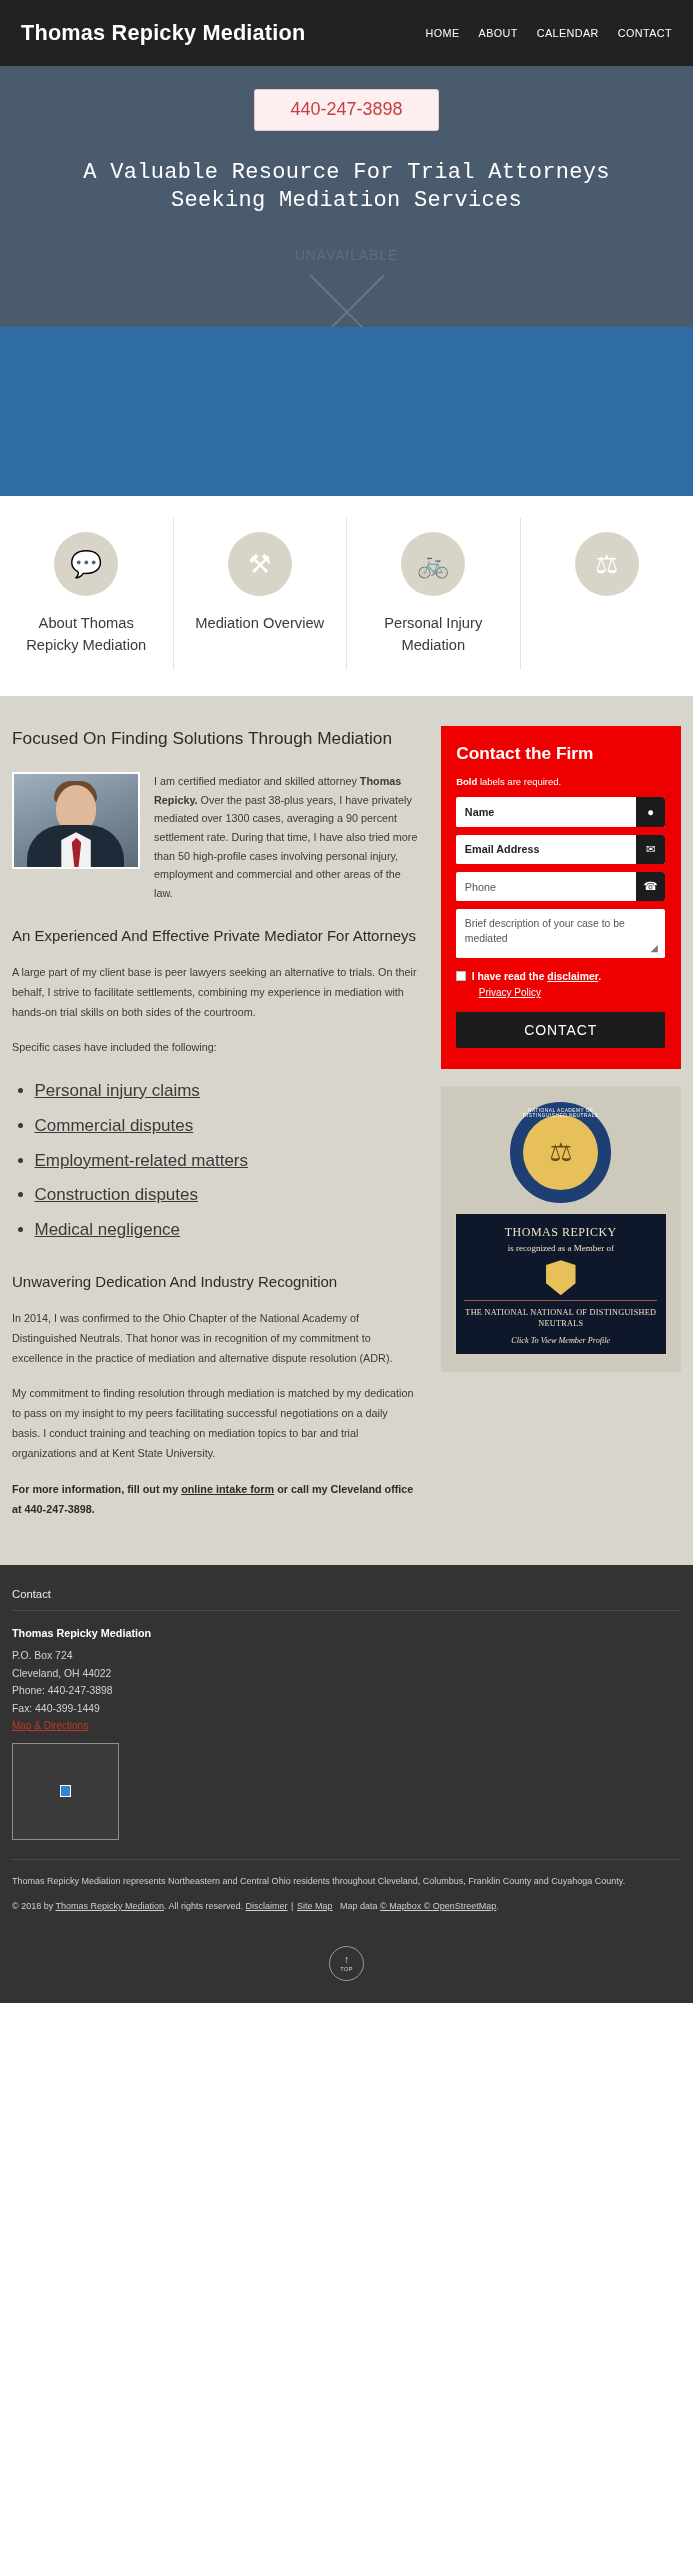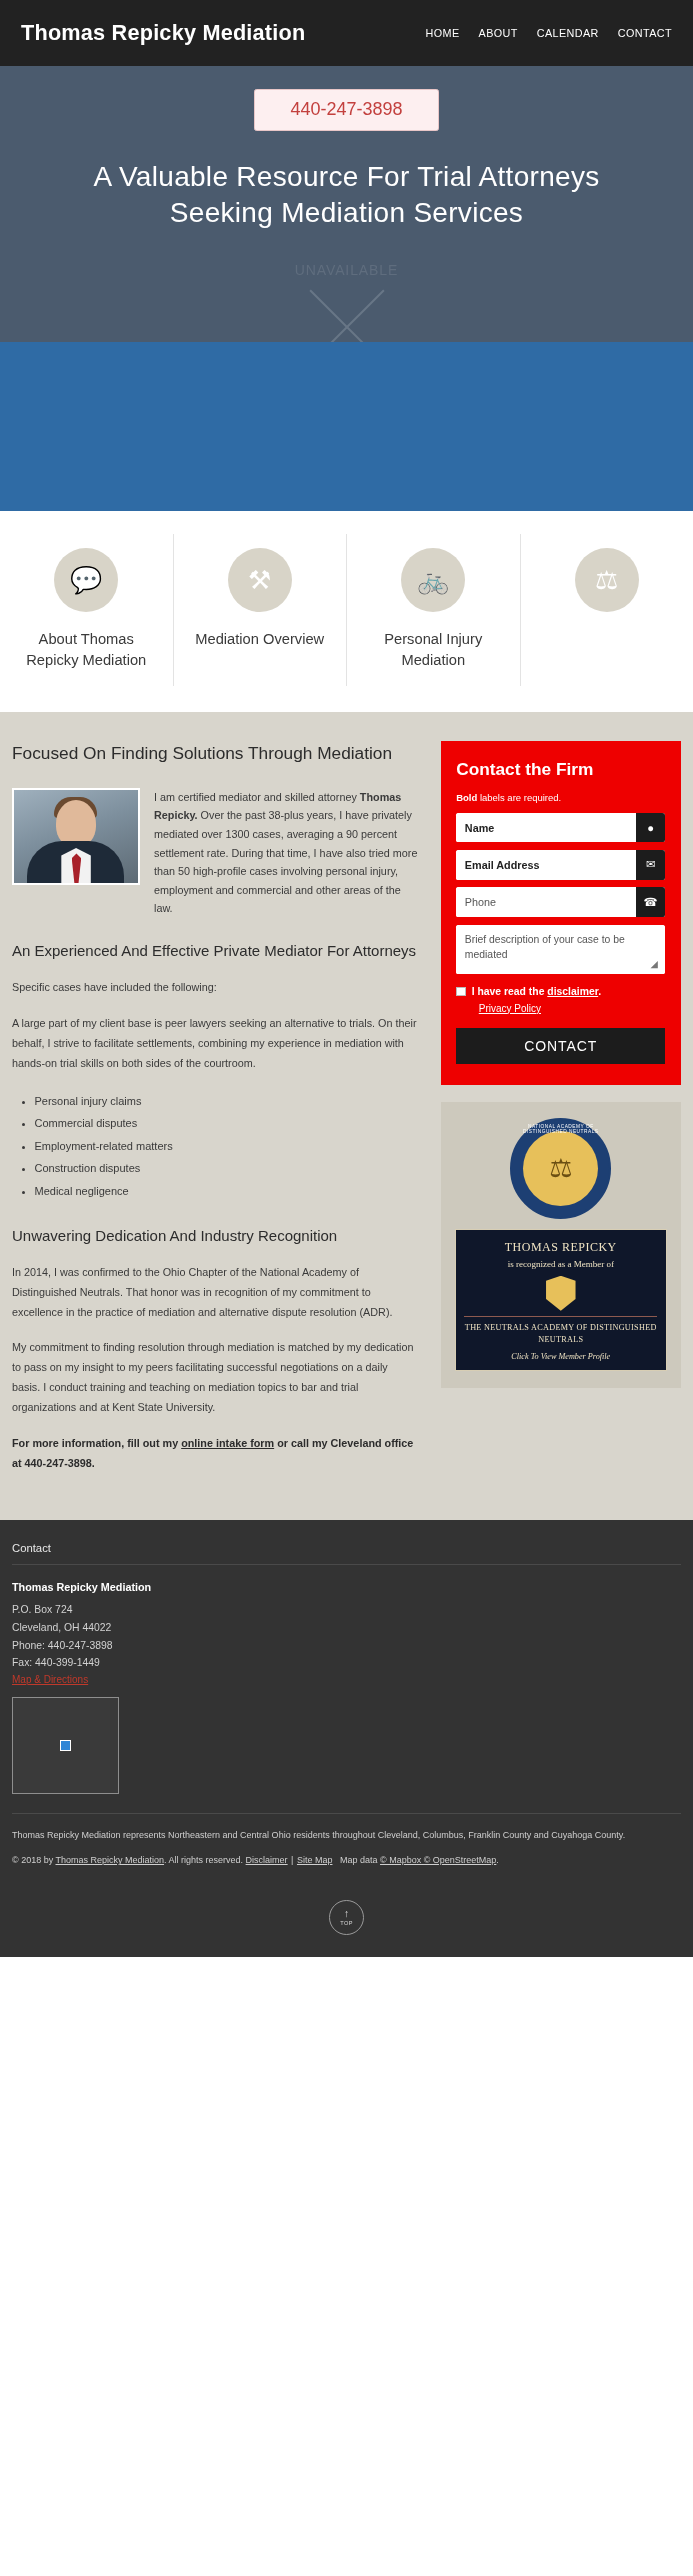--- a/index.html
+++ b/index.html
@@ -52,26 +52,27 @@
     background: #fdeff0;
     color: #c3403e;
     border: 0.9px solid #e8c6c7;
     font-size: 18px;
     padding: 9.5px 35px;
     border-radius: 2.6px;
     font-weight: 500;
   }
   .hero-title {
     color: #ffffff;
-    font-size: 28px;
+    font-size: 22px;
     line-height: 1.3;
     font-weight: normal;
     margin: 28px auto 16px auto;
     max-width: 537px;
     letter-spacing: 0.3px;
+    font-family: Liberation Mono, monospace;
   }
   .hero-video {
     margin-top: 24px;
     height: 87px;
     position: relative;
     overflow: hidden;
   }
   .hero-video .unavailable {
     color: #5f6d7e;
     font-size: 14px;
@@ -227,23 +228,24 @@
     font-size: 10.8px;
     line-height: 1.85;
     color: #3a3a3a;
     margin: 0 0 15.6px 0;
   }
   .bullets {
     margin: 0 0 17.3px 0;
     padding-left: 22.5px;
   }
   .bullets li {
-    font-size: 11px;
+    font-size: 17px;
     line-height: 2.05;
     color: #3a3a3a;
+    text-decoration: underline;
   }
   .closing {
     font-size: 10.8px;
     line-height: 1.85;
     font-weight: bold;
     color: #2c2c2c;
   }
   .closing u { text-decoration: underline; }
 
   
@@ -584,22 +586,22 @@
           <div class="hair"></div>
           <div class="face"></div>
           <div class="body-s"></div>
           <div class="shirt"></div>
           <div class="tie"></div>
         </div>
         <div class="intro-text">I am certified mediator and skilled attorney <b>Thomas Repicky.</b> Over the past 38-plus years, I have privately mediated over 1300 cases, averaging a 90 percent settlement rate. During that time, I have also tried more than 50 high-profile cases involving personal injury, employment and commercial and other areas of the law.</div>
       </div>
 
       <h2 class="sec-heading">An Experienced And Effective Private Mediator For Attorneys</h2>
+      <p class="para">A large part of my client base is peer lawyers seeking an alternative to trials. On their behalf, I strive to facilitate settlements, combining my experience in mediation with hands-on trial skills on both sides of the courtroom.</p>
       <p class="para">Specific cases have included the following:</p>
-      <p class="para">A large part of my client base is peer lawyers seeking an alternative to trials. On their behalf, I strive to facilitate settlements, combining my experience in mediation with hands-on trial skills on both sides of the courtroom.</p>
 
       <ul class="bullets">
         <li>Personal injury claims</li>
         <li>Commercial disputes</li>
         <li>Employment-related matters</li>
         <li>Construction disputes</li>
         <li>Medical negligence</li>
       </ul>
 
       <h2 class="sec-heading">Unwavering Dedication And Industry Recognition</h2>
@@ -652,21 +654,21 @@
 
       <div class="badge-card">
         <div class="seal">
           <div class="seal-ring-text">NATIONAL ACADEMY OF DISTINGUISHED NEUTRALS</div>
           <div class="seal-inner">⚖</div>
         </div>
         <div class="plaque">
           <div class="plaque-name">THOMAS REPICKY</div>
           <div class="plaque-sub">is recognized as a Member of</div>
           <div class="plaque-shield"></div>
-          <div class="plaque-org">THE NEUTRALS ACADEMY OF DISTINGUISHED NEUTRALS</div>
+          <div class="plaque-org">THE NATIONAL NATIONAL OF DISTINGUISHED NEUTRALS</div>
           <div class="plaque-cta">Click To View Member Profile</div>
         </div>
       </div>
 
     </div>
   </div>
 </div>
 
 <div class="footer">
   <div class="footer-heading">Contact</div>

